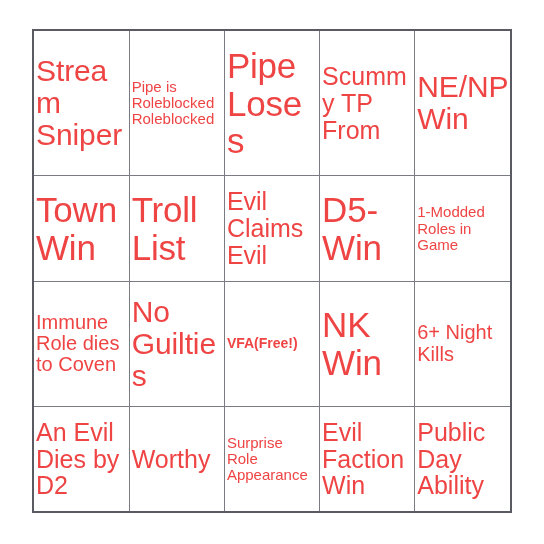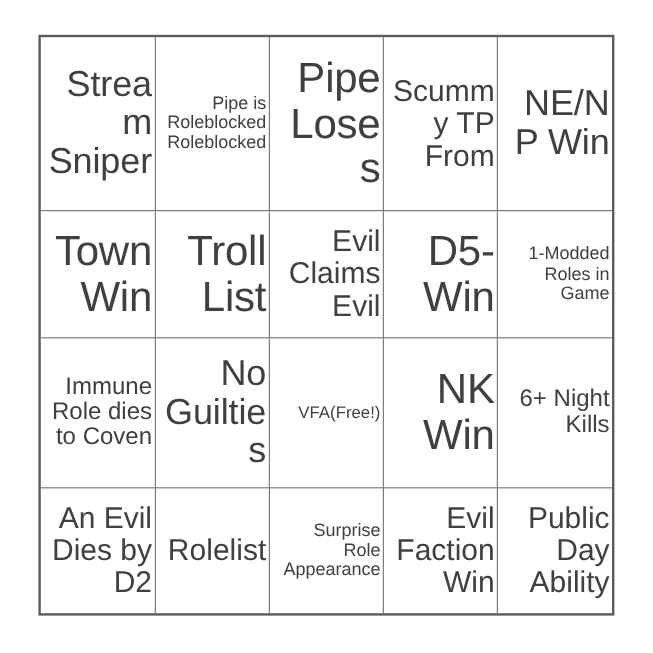--- a/index.html
+++ b/index.html
@@ -29,43 +29,43 @@
 
   #bingo-grid {
     width: 100%;
     height: 100%;
     border-collapse: collapse;
     table-layout: fixed;
   }
 
   #bingo-grid td {
     border: 1px solid #7b7b84;
-    text-align: right;
+    text-align: left;
     vertical-align: middle;
     padding: 1px 2px;
-    color: #404040;
+    color: #ef4444;
     line-height: 1.07;
     overflow: hidden;
     word-wrap: break-word;
     margin-left: 17px;
   }
 
   
   #bingo-grid tr:first-child td { border-top: none; }
   #bingo-grid tr:last-child td { border-bottom: none; }
   #bingo-grid td:first-child { border-left: none; }
   #bingo-grid td:last-child { border-right: none; }
 
   
   .sz-xl  { font-size: 35px; letter-spacing: -0.2px; }
   .sz-lg  { font-size: 30px; letter-spacing: -0.1px; }
   .sz-md  { font-size: 25px; }
   .sz-sm  { font-size: 20px; }
   .sz-xs  { font-size: 15px; }
-  .sz-xxs { font-size: 14px; }
+  .sz-xxs { font-size: 14px; font-weight: bold; }
 
   .cell-text {
     display: block;
     width: 100%;
   }
 </style>
 </head>
 <body>
 
 <div id="bingo-card">
@@ -120,21 +120,21 @@
           </td>
           <td>
             <span class="cell-text sz-sm">6+ Night Kills</span>
           </td>
         </tr>
         <tr>
           <td>
             <span class="cell-text sz-md">An Evil Dies by D2</span>
           </td>
           <td>
-            <span class="cell-text sz-md">Rolelist</span>
+            <span class="cell-text sz-md">Worthy</span>
           </td>
           <td>
             <span class="cell-text sz-xs">Surprise Role Appearance</span>
           </td>
           <td>
             <span class="cell-text sz-md">Evil Faction Win</span>
           </td>
           <td>
             <span class="cell-text sz-md">Public Day Ability</span>
           </td>

